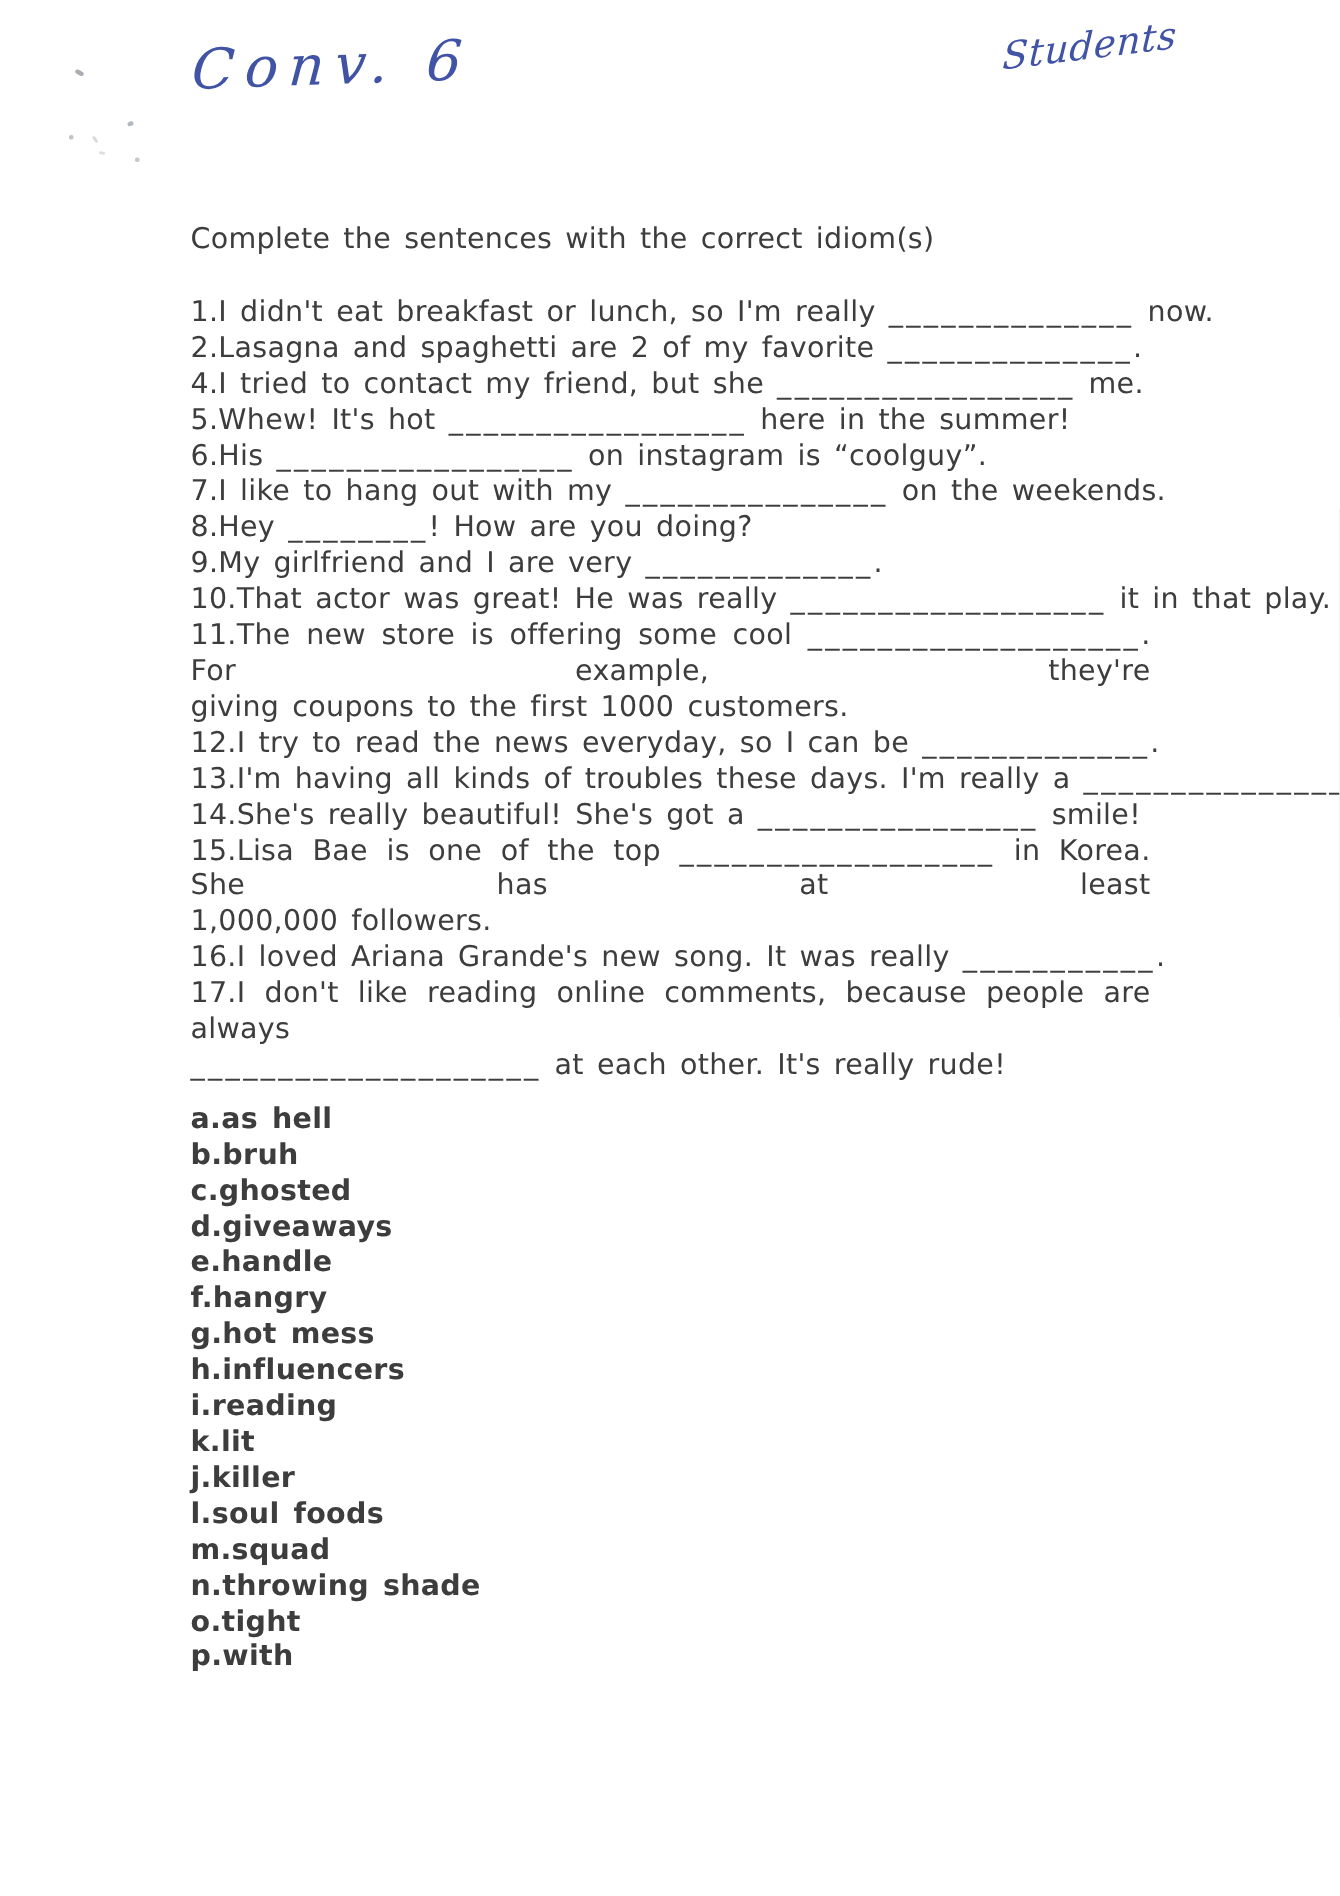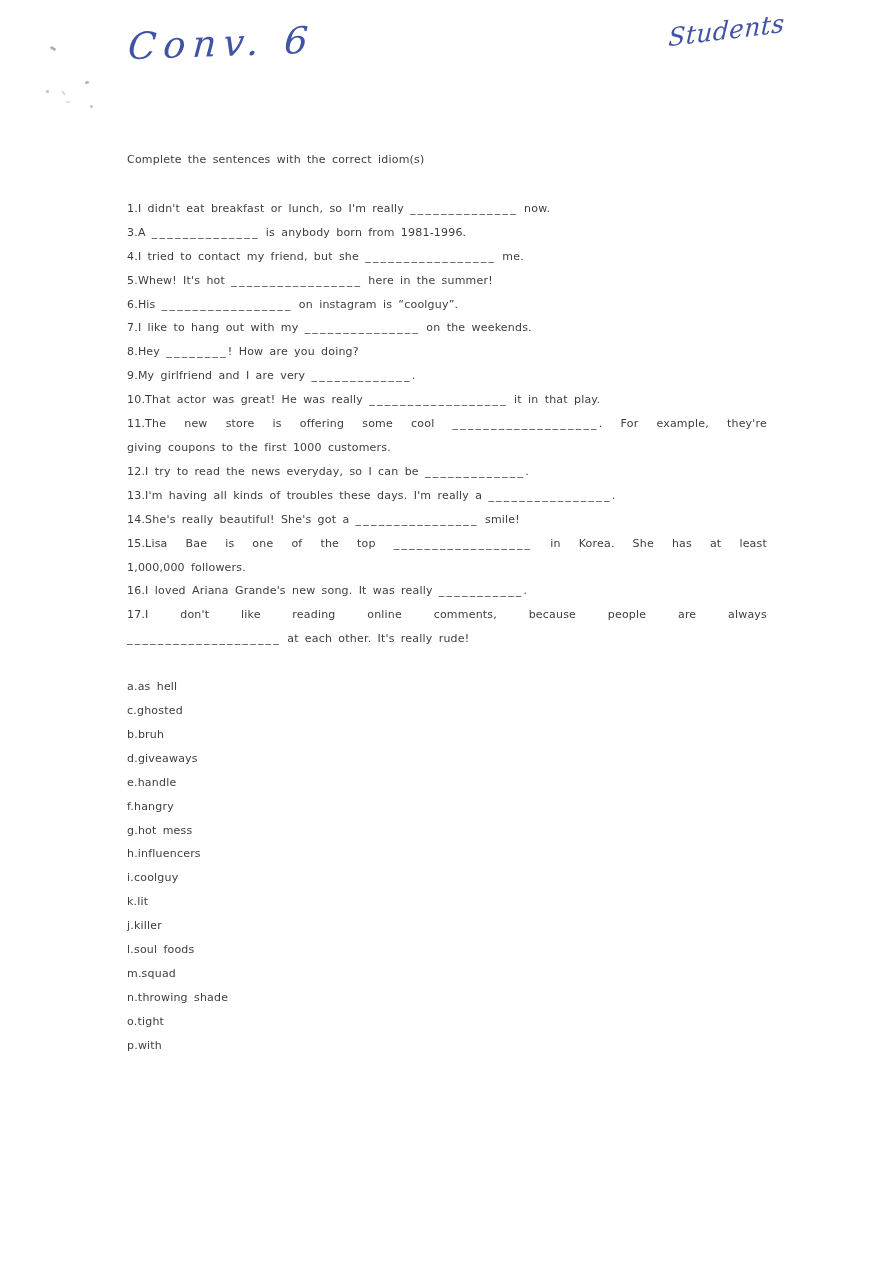--- a/index.html
+++ b/index.html
@@ -42,33 +42,33 @@
   .sp3 { left: 46px; top: 90px; width: 3px; height: 3px; opacity: .55; }
   .sp4 { left: 61px; top: 92px; width: 5px; height: 2px; transform: rotate(55deg); opacity: .35; }
   .sp5 { left: 66px; top: 101px; width: 4px; height: 2px; transform: rotate(10deg); opacity: .3; }
   .sp6 { left: 90px; top: 105px; width: 3px; height: 3px; opacity: .5; }
   
   .content {
     position: absolute;
     left: 127px;
     top: 148px;
     width: 640px;
-    font-size: 11px;
+    font-size: 19px;
     line-height: 23.9px;
     letter-spacing: 0.2px;
     word-spacing: 2.5px;
   }
   .instruction { margin-bottom: 25px; white-space: nowrap; }
   .sline { white-space: nowrap; }
   .sline.jl {
     white-space: normal;
     text-align: justify;
     text-align-last: justify;
   }
-  .options { margin-top: 24px; }
+  .options { margin-top: 12px; font-weight: bold; }
   .opt { white-space: nowrap; }
   .blank { letter-spacing: 2.2px; }
 </style>
 </head>
 <body>
 
 <div class="page">
 
   <div class="hw hw-title">Conv. 6</div>
   <div class="hw hw-corner">Students</div>
@@ -78,21 +78,21 @@
   <div class="speck sp3"></div>
   <div class="speck sp4"></div>
   <div class="speck sp5"></div>
   <div class="speck sp6"></div>
 
   <div class="content">
     <div class="instruction">Complete the sentences with the correct idiom(s)</div>
 
     <div class="sentences">
       <div class="sline">1.I didn't eat breakfast or lunch, so I'm really <span class="blank">______________</span> now.</div>
-      <div class="sline">3.A <span class="blank">______________</span> is anybody born from 1981-1996.</div>
+      <div class="sline">2.Lasagna and spaghetti are 2 of my favorite <span class="blank">______________</span>.</div>
       <div class="sline">4.I tried to contact my friend, but she <span class="blank">_________________</span> me.</div>
       <div class="sline">5.Whew! It's hot <span class="blank">_________________</span> here in the summer!</div>
       <div class="sline">6.His <span class="blank">_________________</span> on instagram is “coolguy”.</div>
       <div class="sline">7.I like to hang out with my <span class="blank">_______________</span> on the weekends.</div>
       <div class="sline">8.Hey <span class="blank">________</span>! How are you doing?</div>
       <div class="sline">9.My girlfriend and I are very <span class="blank">_____________</span>.</div>
       <div class="sline">10.That actor was great! He was really <span class="blank">__________________</span> it in that play.</div>
       <div class="sline jl">11.The new store is offering some cool <span class="blank">___________________</span>. For example, they're</div>
       <div class="sline">giving coupons to the first 1000 customers.</div>
       <div class="sline">12.I try to read the news everyday, so I can be <span class="blank">_____________</span>.</div>
@@ -100,28 +100,28 @@
       <div class="sline">14.She's really beautiful! She's got a <span class="blank">________________</span> smile!</div>
       <div class="sline jl">15.Lisa Bae is one of the top <span class="blank">__________________</span> in Korea. She has at least</div>
       <div class="sline">1,000,000 followers.</div>
       <div class="sline">16.I loved Ariana Grande's new song. It was really <span class="blank">___________</span>.</div>
       <div class="sline jl">17.I don't like reading online comments, because people are always</div>
       <div class="sline"><span class="blank">____________________</span> at each other. It's really rude!</div>
     </div>
 
     <div class="options">
       <div class="opt">a.as hell</div>
+      <div class="opt">b.bruh</div>
       <div class="opt">c.ghosted</div>
-      <div class="opt">b.bruh</div>
       <div class="opt">d.giveaways</div>
       <div class="opt">e.handle</div>
       <div class="opt">f.hangry</div>
       <div class="opt">g.hot mess</div>
       <div class="opt">h.influencers</div>
-      <div class="opt">i.coolguy</div>
+      <div class="opt">i.reading</div>
       <div class="opt">k.lit</div>
       <div class="opt">j.killer</div>
       <div class="opt">l.soul foods</div>
       <div class="opt">m.squad</div>
       <div class="opt">n.throwing shade</div>
       <div class="opt">o.tight</div>
       <div class="opt">p.with</div>
     </div>
   </div>
 

